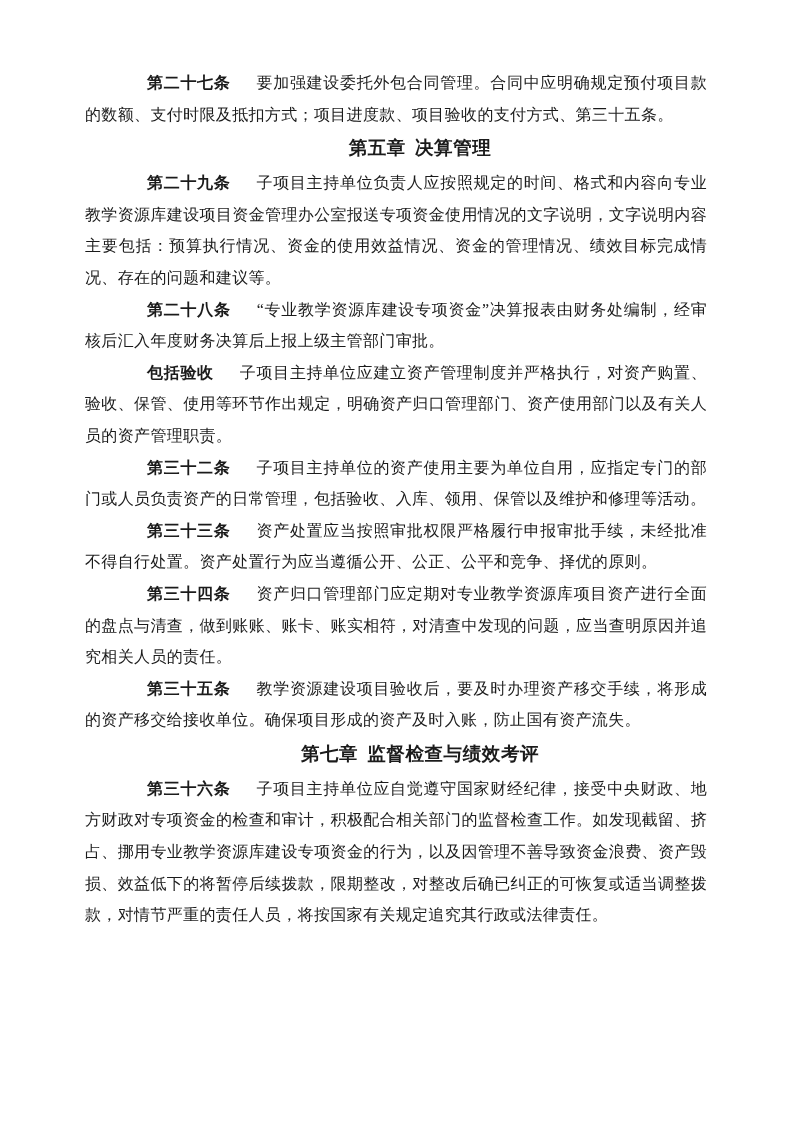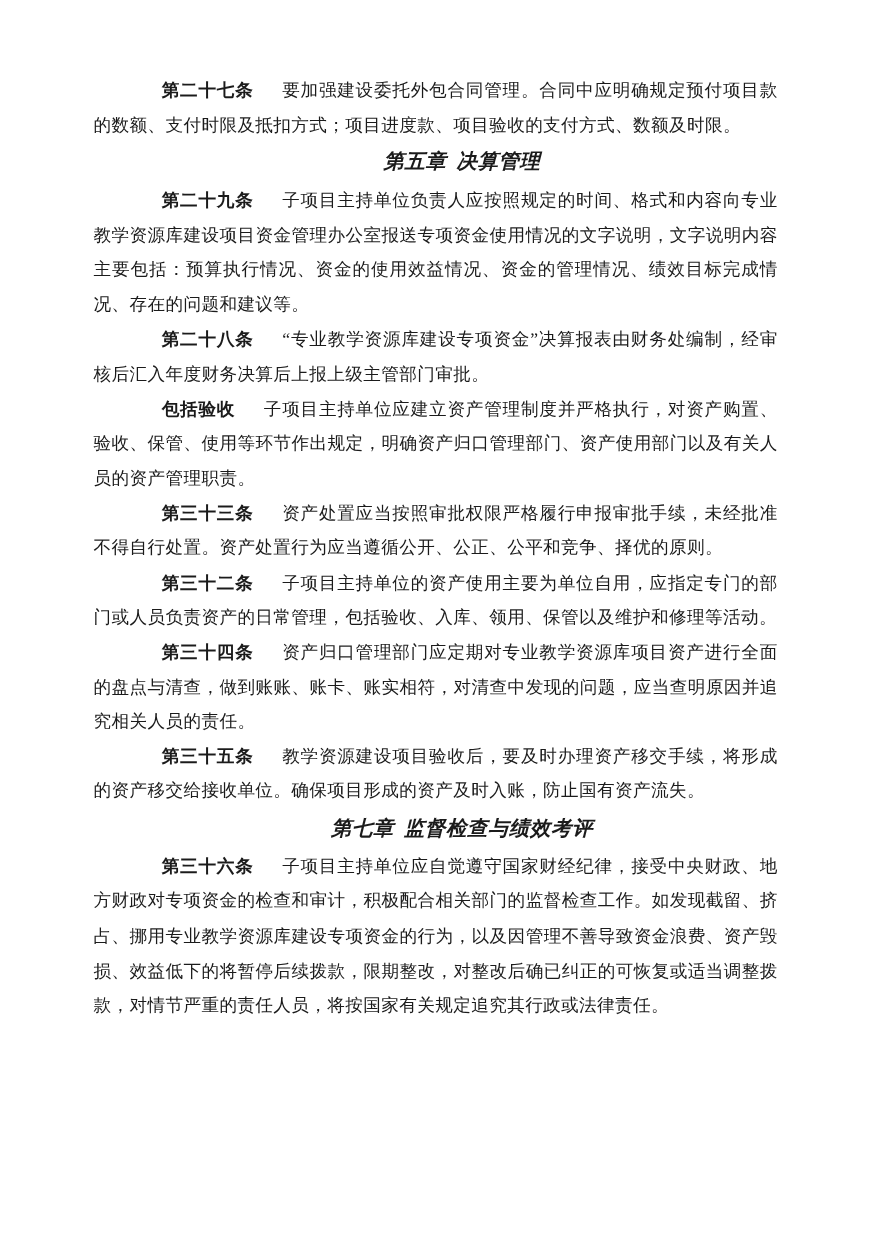--- a/index.html
+++ b/index.html
@@ -32,44 +32,43 @@
   }
   .chapter {
     position: relative;
     left: 24px;
     margin: 2px 0;
     font-size: 18.5px;
     line-height: 33px;
     font-weight: bold;
     text-align: center;
     letter-spacing: 0.6px;
-    font-style: italic;
   }
   .chapter .chapter-title { margin-left: 9px; }
 </style>
 </head>
 <body>
 
 <div class="page">
 
-  <p class="para"><span class="art-num">第二十七条</span><span class="art-text">要加强建设委托外包合同管理。合同中应明确规定预付项目款的数额、支付时限及抵扣方式；项目进度款、项目验收的支付方式、数额及时限。</span></p>
+  <p class="para"><span class="art-num">第二十七条</span><span class="art-text">要加强建设委托外包合同管理。合同中应明确规定预付项目款的数额、支付时限及抵扣方式；项目进度款、项目验收的支付方式、第三十五条。</span></p>
 
   <h2 class="chapter"><span class="chapter-num">第五章</span><span class="chapter-title">决算管理</span></h2>
 
   <p class="para"><span class="art-num">第二十九条</span><span class="art-text">子项目主持单位负责人应按照规定的时间、格式和内容向专业教学资源库建设项目资金管理办公室报送专项资金使用情况的文字说明，文字说明内容主要包括：预算执行情况、资金的使用效益情况、资金的管理情况、绩效目标完成情况、存在的问题和建议等。</span></p>
 
   <p class="para"><span class="art-num">第二十八条</span><span class="art-text">“专业教学资源库建设专项资金”决算报表由财务处编制，经审核后汇入年度财务决算后上报上级主管部门审批。</span></p>
 
 
 
   <p class="para"><span class="art-num">包括验收</span><span class="art-text">子项目主持单位应建立资产管理制度并严格执行，对资产购置、验收、保管、使用等环节作出规定，明确资产归口管理部门、资产使用部门以及有关人员的资产管理职责。</span></p>
 
+  <p class="para"><span class="art-num">第三十二条</span><span class="art-text">子项目主持单位的资产使用主要为单位自用，应指定专门的部门或人员负责资产的日常管理，包括验收、入库、领用、保管以及维护和修理等活动。</span></p>
+
   <p class="para"><span class="art-num">第三十三条</span><span class="art-text">资产处置应当按照审批权限严格履行申报审批手续，未经批准不得自行处置。资产处置行为应当遵循公开、公正、公平和竞争、择优的原则。</span></p>
-
-  <p class="para"><span class="art-num">第三十二条</span><span class="art-text">子项目主持单位的资产使用主要为单位自用，应指定专门的部门或人员负责资产的日常管理，包括验收、入库、领用、保管以及维护和修理等活动。</span></p>
 
   <p class="para"><span class="art-num">第三十四条</span><span class="art-text">资产归口管理部门应定期对专业教学资源库项目资产进行全面的盘点与清查，做到账账、账卡、账实相符，对清查中发现的问题，应当查明原因并追究相关人员的责任。</span></p>
 
   <p class="para"><span class="art-num">第三十五条</span><span class="art-text">教学资源建设项目验收后，要及时办理资产移交手续，将形成的资产移交给接收单位。确保项目形成的资产及时入账，防止国有资产流失。</span></p>
 
   <h2 class="chapter"><span class="chapter-num">第七章</span><span class="chapter-title">监督检查与绩效考评</span></h2>
 
   <p class="para"><span class="art-num">第三十六条</span><span class="art-text">子项目主持单位应自觉遵守国家财经纪律，接受中央财政、地方财政对专项资金的检查和审计，积极配合相关部门的监督检查工作。如发现截留、挤占、挪用专业教学资源库建设专项资金的行为，以及因管理不善导致资金浪费、资产毁损、效益低下的将暂停后续拨款，限期整改，对整改后确已纠正的可恢复或适当调整拨款，对情节严重的责任人员，将按国家有关规定追究其行政或法律责任。</span></p>
 
 </div>

